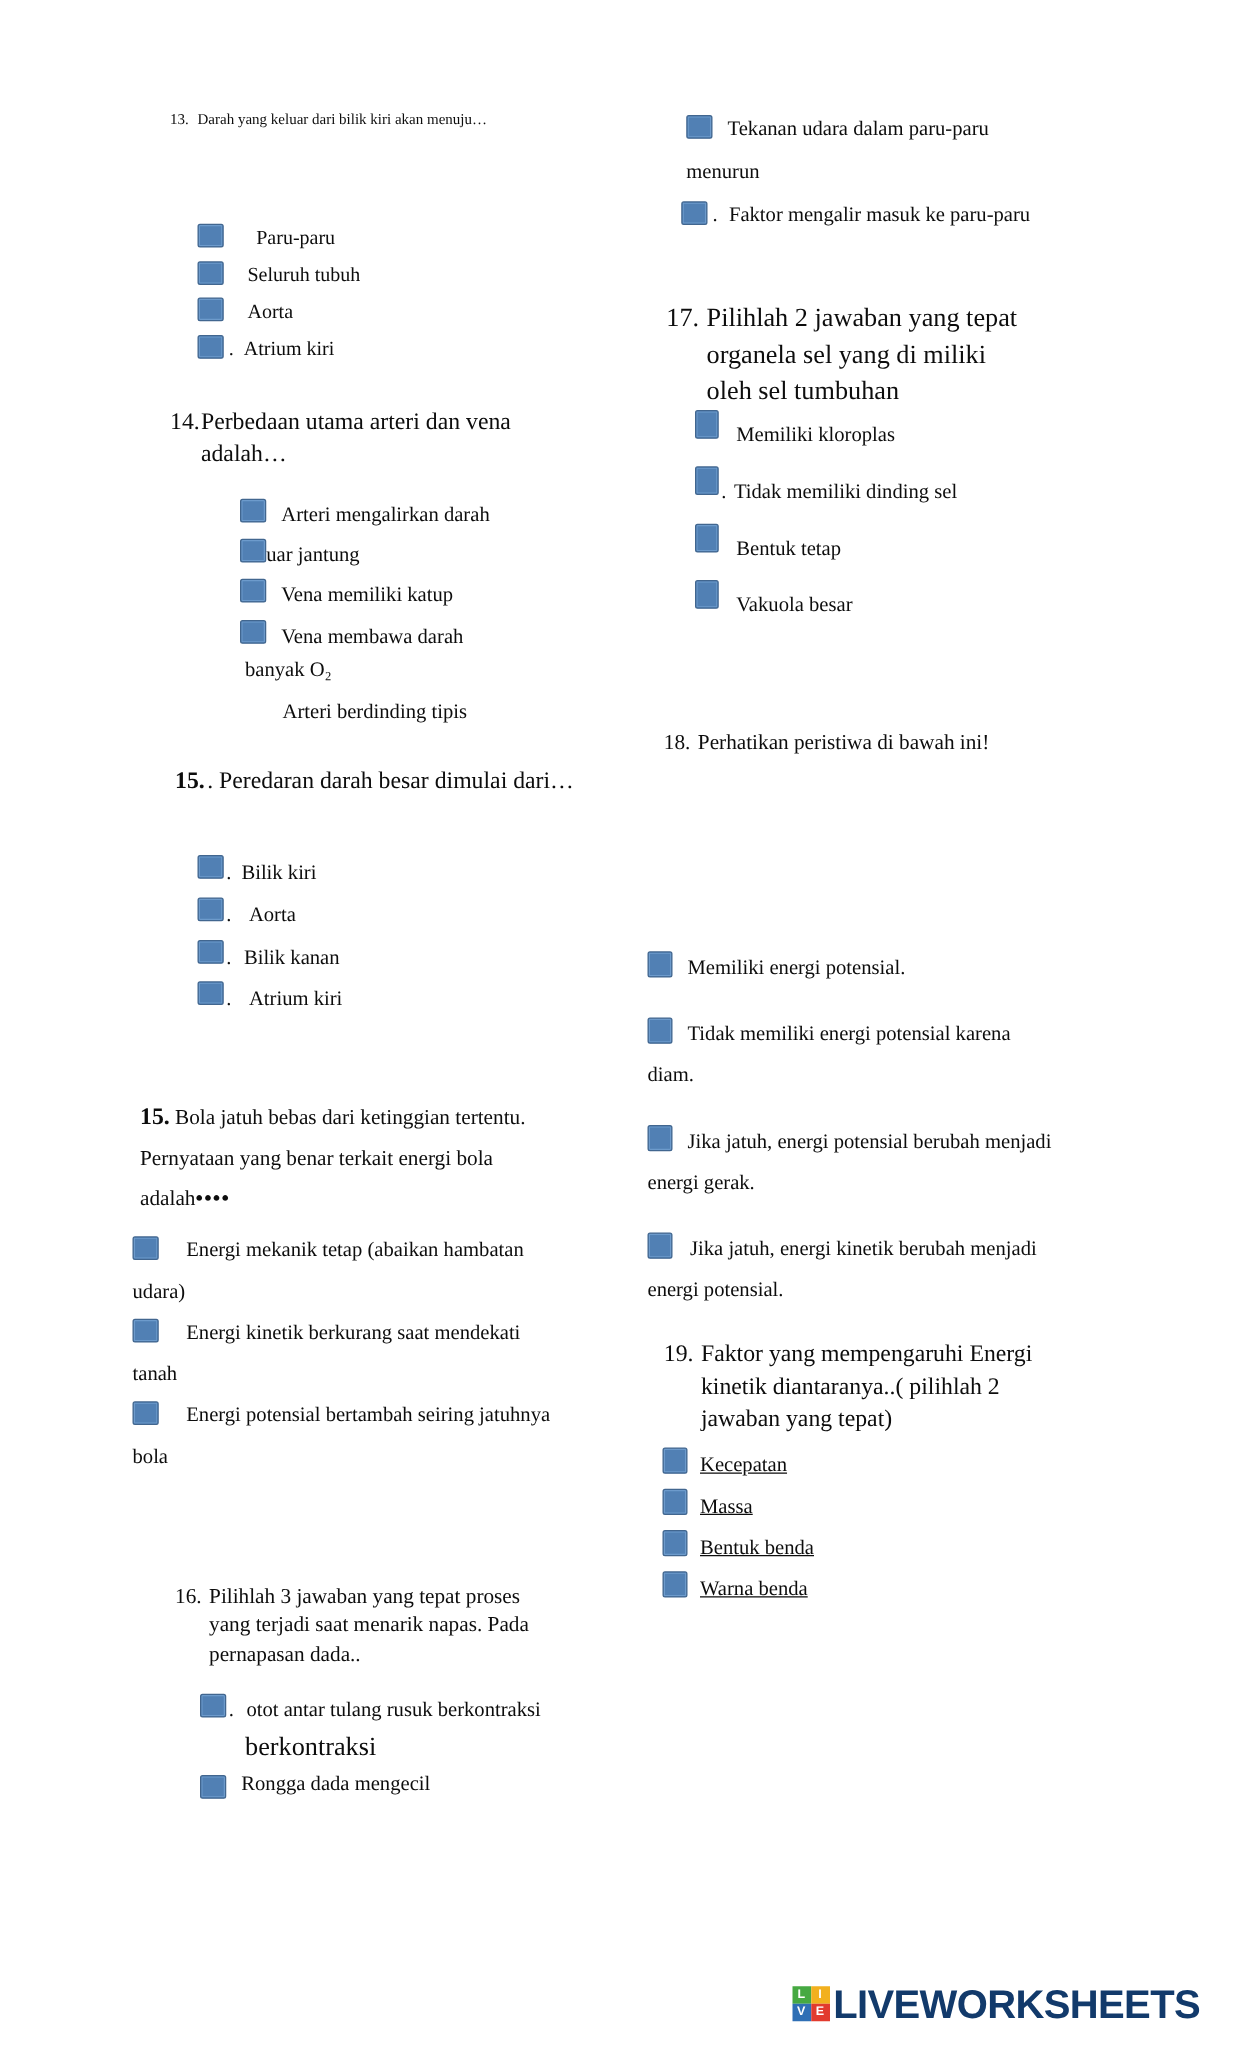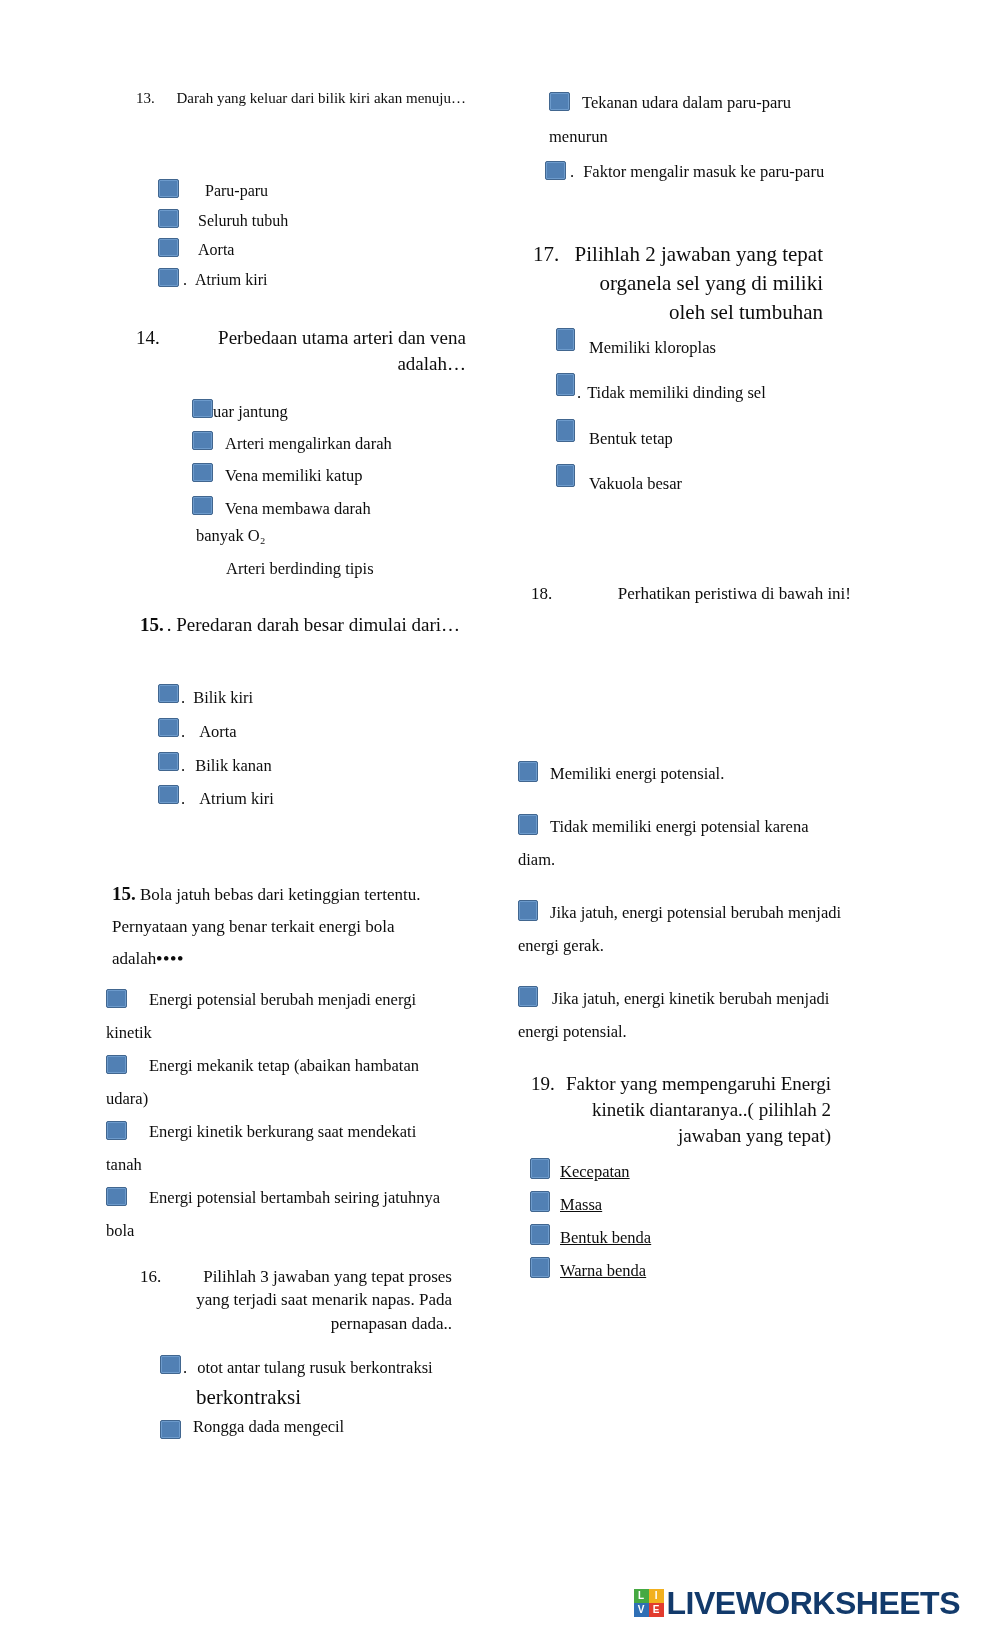--- a/index.html
+++ b/index.html
@@ -25,21 +25,21 @@
   
   .qblock { position: absolute; }
   .qnum-line {
     display: flex;
     align-items: flex-start;
   }
   .qnum {
     flex: 0 0 auto;
     white-space: pre;
   }
-  .qtext { flex: 1 1 auto; text-align: right; }
+  .qtext { flex: 1 1 auto; }
 
   .bold { font-weight: bold; }
 
   
   .cb {
     display: inline-block;
     width: 19px;
     height: 17px;
     background: #5180b4;
     border: 1px solid #41668f;
@@ -112,21 +112,21 @@
     letter-spacing: -0.5px;
     color: #123a6b;
     line-height: 1;
   }
 </style>
 </head>
 <body>
 
 <div class="page">
 
-  <div class="qblock" style="left:136px; top:84px; width:330px; font-size:15px; line-height:1.95;">
+  <div class="qblock" style="left:136px; top:84px; width:330px; font-size:12px; line-height:1.95;">
     <div class="qnum-line">
       <span class="qnum">13.</span>
       <span class="qtext" style="padding-left:7px;">Darah yang keluar dari bilik  kiri akan menuju…</span>
     </div>
   </div>
 
   <div class="qblock" style="left:158px; top:176px; width:320px; font-size:16px; line-height:1.85;">
     <div class="opt">
       <span class="cb"></span>
       <span class="opt-label" style="margin-left:26px;">Paru-paru</span>
@@ -149,25 +149,25 @@
   <div class="qblock" style="left:136px; top:325px; width:330px; font-size:19px; line-height:1.35;">
     <div class="qnum-line">
       <span class="qnum">14.</span>
       <span class="qtext" style="padding-left:1px;">Perbedaan utama arteri dan vena adalah…</span>
     </div>
   </div>
 
   <div class="qblock" style="left:192px; top:396px; width:300px; font-size:16.5px; line-height:1.95;">
     <div class="opt">
       <span class="cb"></span>
+      <span class="opt-label" style="margin-left:12px;">Arteri mengalirkan darah</span>
+    </div>
+    <div class="opt">
+      <span class="cb"></span>
       <span class="opt-label" style="margin-left:0px;">uar jantung</span>
-    </div>
-    <div class="opt">
-      <span class="cb"></span>
-      <span class="opt-label" style="margin-left:12px;">Arteri mengalirkan darah</span>
     </div>
     <div class="opt">
       <span class="cb"></span>
       <span class="opt-label" style="margin-left:12px;">Vena memiliki katup</span>
     </div>
     <div class="opt">
       <span class="cb"></span>
       <span class="opt-label" style="margin-left:12px;">Vena membawa darah</span>
     </div>
   </div>
@@ -207,23 +207,20 @@
       <span class="opt-label" style="margin-left:2px;">.</span>
       <span class="opt-label" style="margin-left:14px;">Atrium kiri</span>
     </div>
   </div>
 
   <div class="qblock" style="left:112px; top:876px; width:320px; font-size:17px; line-height:1.85;">
     <span class="bold" style="font-size:19px;">15.</span><span> Bola jatuh bebas dari ketinggian tertentu. Pernyataan yang benar terkait energi bola adalah</span><span class="bold" style="letter-spacing:1px;">••••</span>
   </div>
 
   <div class="qblock optflow" style="left:106px; top:983px; width:345px; font-size:16.5px; line-height:2.0;">
-    <div>
-      <span class="cb" style="margin-right:22px;"></span><span>Energi potensial berubah menjadi energi kinetik</span>
-    </div>
     <div>
       <span class="cb" style="margin-right:22px;"></span><span>Energi mekanik tetap (abaikan hambatan udara)</span>
     </div>
     <div>
       <span class="cb" style="margin-right:22px;"></span><span>Energi kinetik berkurang saat mendekati tanah</span>
     </div>
     <div>
       <span class="cb" style="margin-right:22px;"></span><span>Energi potensial bertambah seiring jatuhnya bola</span>
     </div>
   </div>

